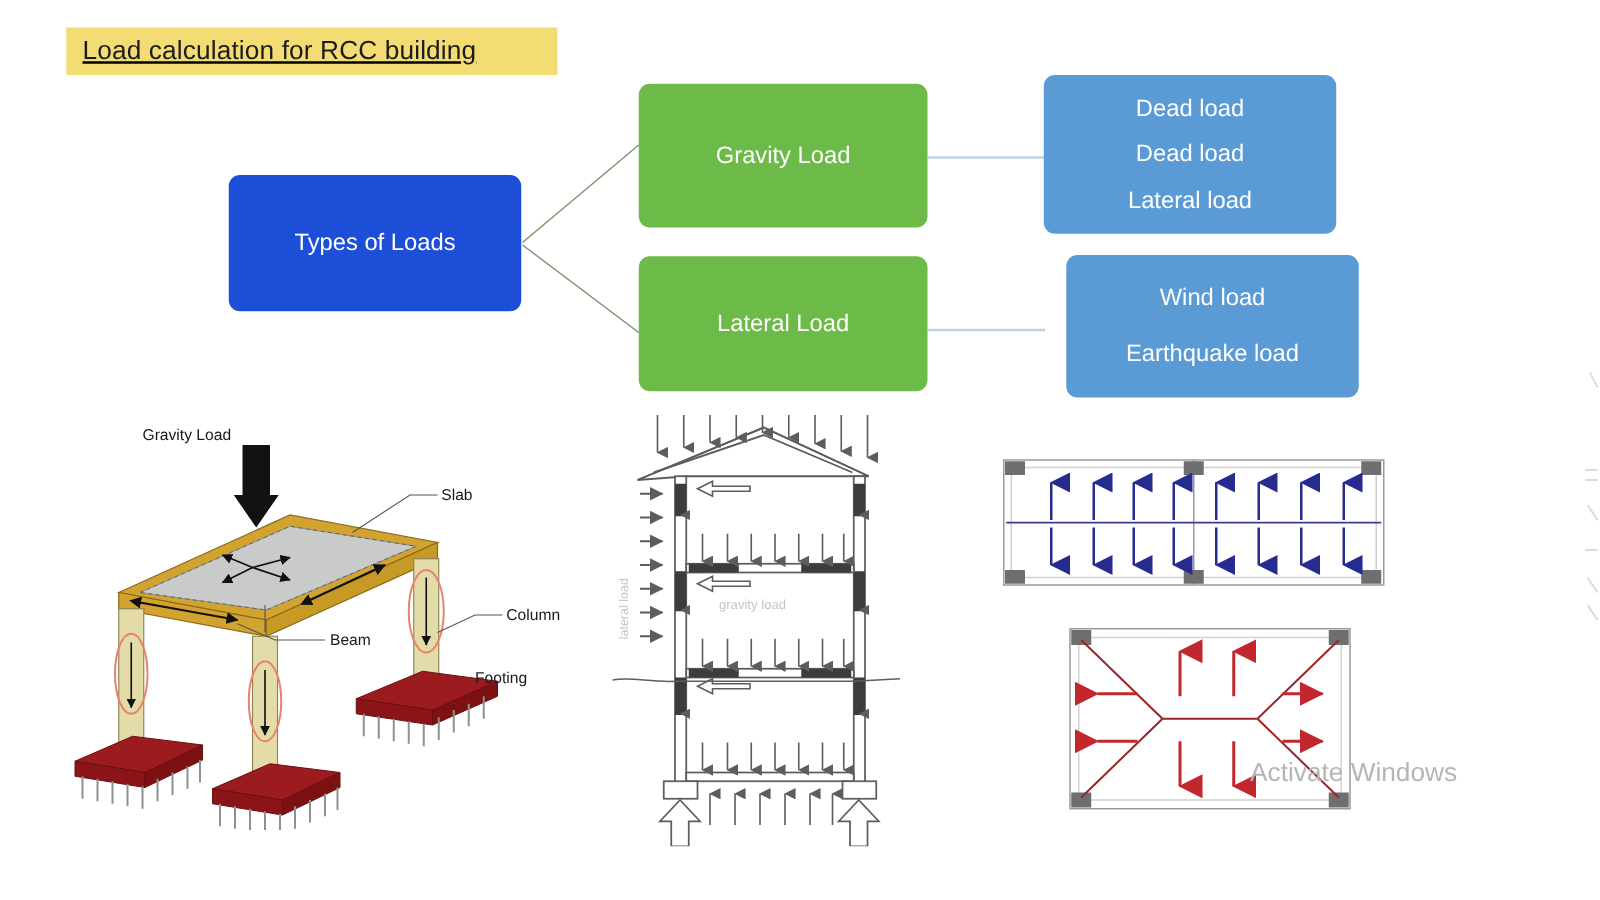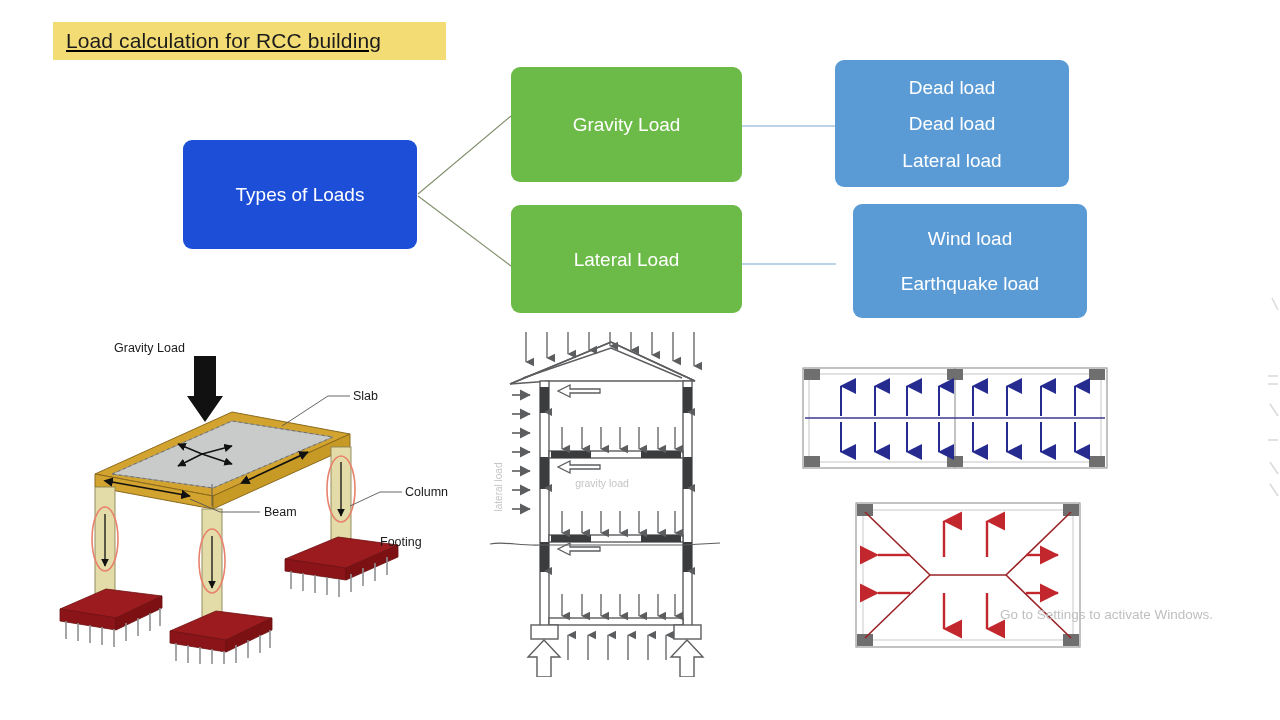--- a/index.html
+++ b/index.html
@@ -507,21 +507,21 @@
 
     <line x1="62" y1="60" x2="30" y2="60" marker-end="url(#rd-left)"></line>
     <line x1="62" y1="98" x2="30" y2="98" marker-end="url(#rd-left)"></line>
 
     <line x1="178" y1="60" x2="210" y2="60" marker-end="url(#rd-right)"></line>
     <line x1="178" y1="98" x2="210" y2="98" marker-end="url(#rd-right)"></line>
   </g>
 </svg>
 
 <div id="watermark">
-  <div id="watermark-subtitle">Go to Settings to activate Windows.</div>
+  <div id="watermark-title">Activate Windows</div>
 </div>
 
 <svg id="edge-artifacts" viewBox="0 0 22 230">
   <g stroke="#b0b0b0" stroke-width="1.6" fill="none">
     <line x1="14" y1="18" x2="20" y2="30"></line>
     <line x1="10" y1="96" x2="20" y2="96"></line>
     <line x1="10" y1="104" x2="20" y2="104"></line>
     <line x1="12" y1="124" x2="20" y2="136"></line>
     <line x1="10" y1="160" x2="20" y2="160"></line>
     <line x1="12" y1="182" x2="20" y2="194"></line>

